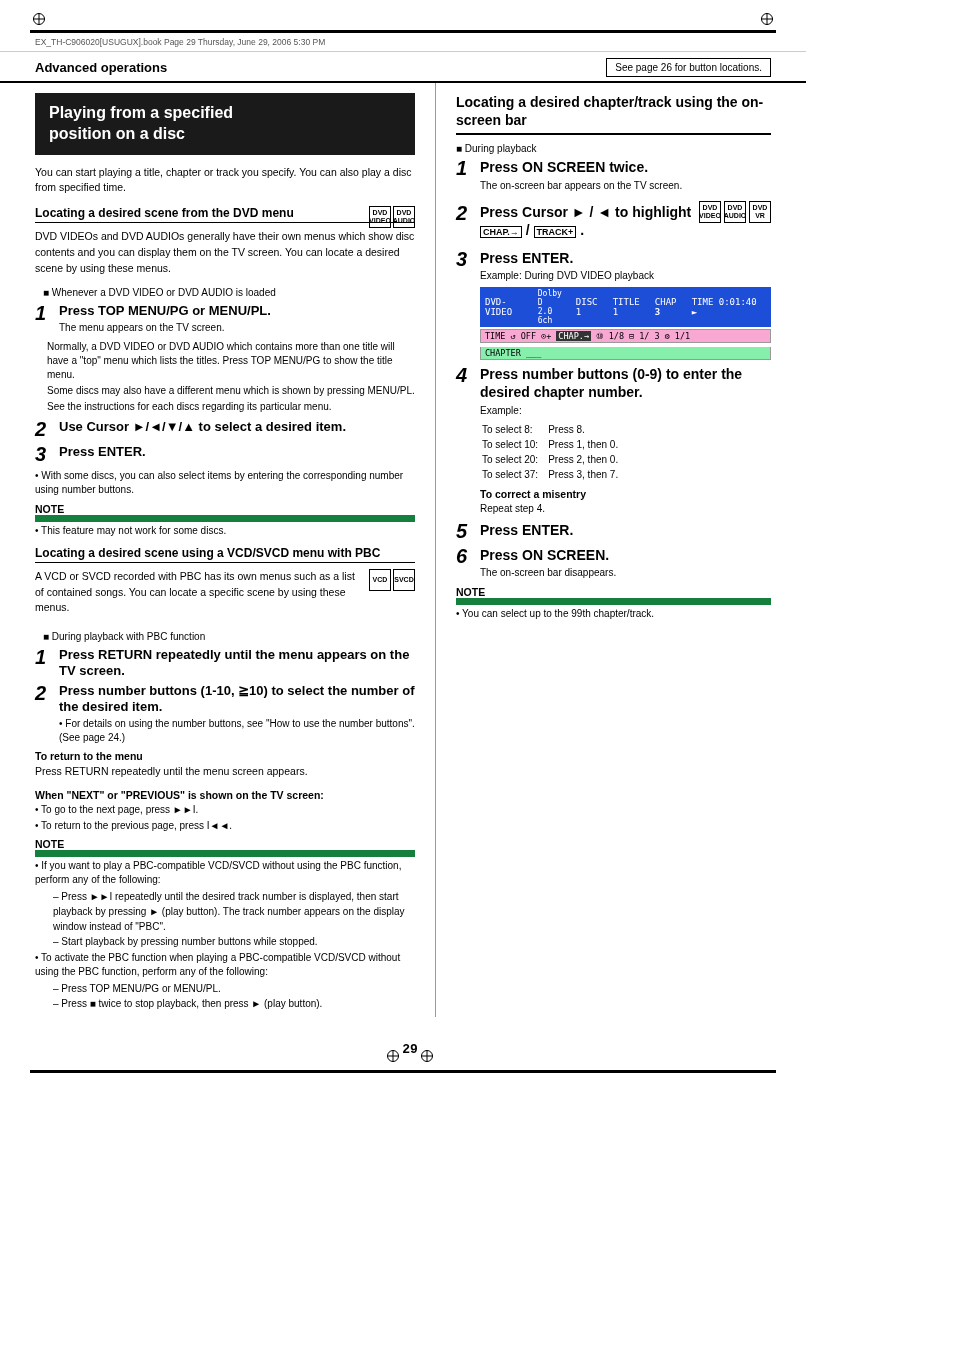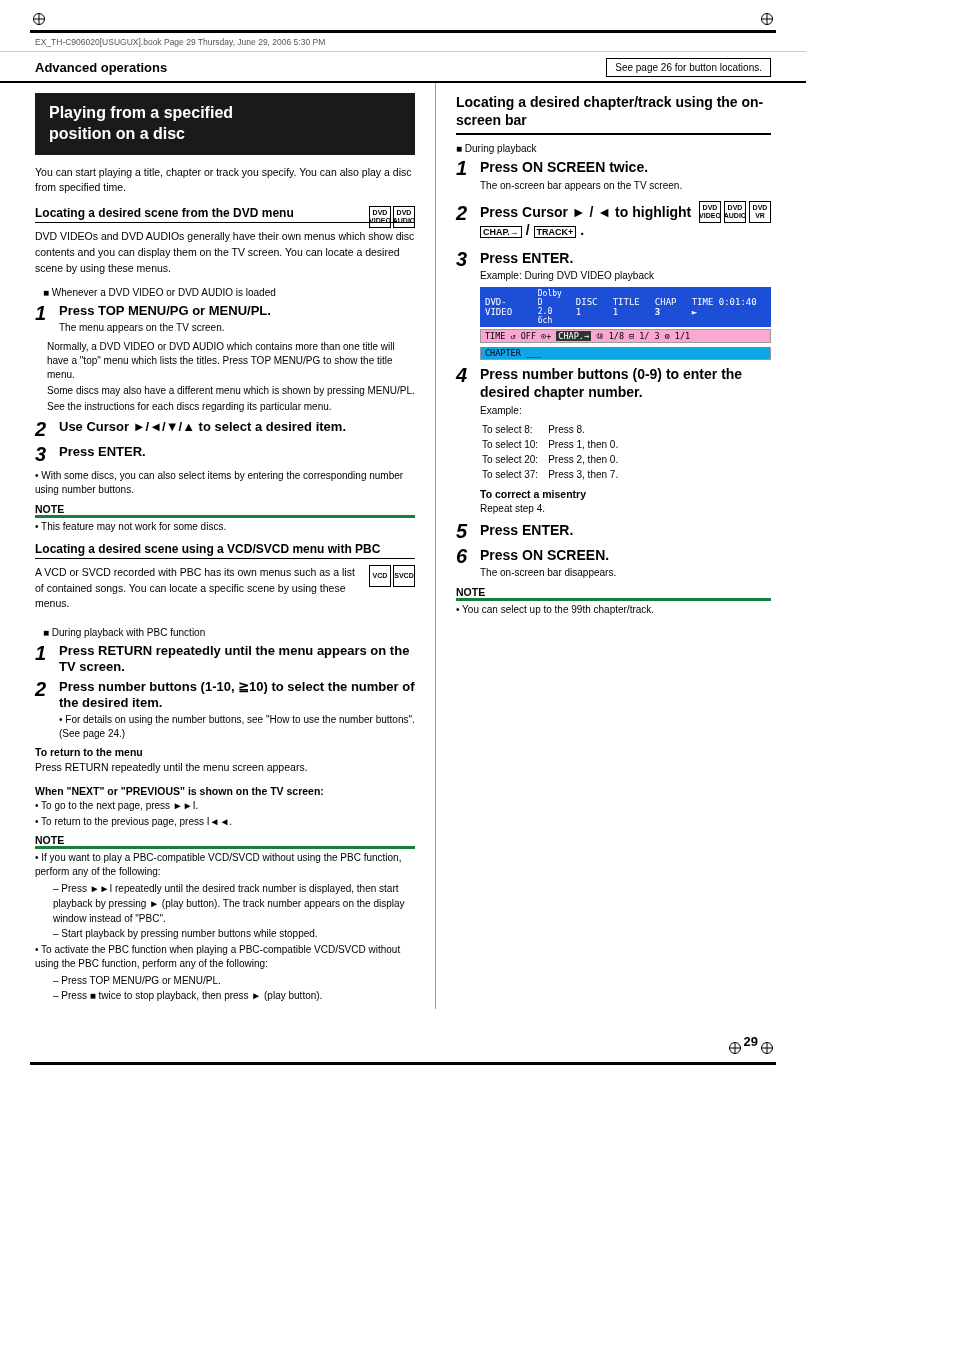--- a/index.html
+++ b/index.html
@@ -209,21 +209,21 @@
     }
 
     
     .note-box {
       margin: 6px 0;
     }
 
     .note-label {
       font-size: 10.5px;
       font-weight: bold;
-      border-bottom: 3px solid #15803d;
+      border-bottom: 7px solid #15803d;
       margin-bottom: 2px;
     }
 
     .note-text {
       font-size: 10px;
       line-height: 1.4;
     }
 
     .note-text::before {
       content: '• ';
@@ -544,21 +544,21 @@
             <span>↺ OFF</span>
             <span>⊙+</span>
             <span style="background:#333; color:#fff; padding:0 2px;">CHAP.→</span>
             <span>⑩</span>
             <span>1/8</span>
             <span>⊟</span>
             <span>1/ 3</span>
             <span>⚙</span>
             <span>1/1</span>
           </div>
-          <div style="font-size:8.5px; font-family:monospace; background:#0ea5e9; border:1px solid #999; border-top:0; padding:1px 4px;">
+          <div style="font-size:8.5px; font-family:monospace; background:#86efac; border:1px solid #999; border-top:0; padding:1px 4px;">
             CHAPTER ___
           </div>
         </div>
       </div>
 
       <div class="step" style="margin-bottom:5px;">
         <div class="step-num">4</div>
         <div class="step-content">
           <div class="right-step-title">Press number buttons (0-9) to enter the desired chapter number.</div>
           <div class="step-desc">Example:</div>
@@ -603,21 +603,21 @@
       </div>
 
       <div class="note-box">
         <div class="note-label">NOTE</div>
         <div class="note-text">You can select up to the 99th chapter/track.</div>
       </div>
 
     </div>
   </div>
 
-  <div style="display:flex; justify-content:flex-end; align-items:flex-end; padding: 10px 30px 5px 44px;">
+  <div style="display:flex; justify-content:center; align-items:flex-end; padding: 10px 30px 5px 44px; font-family: Liberation Mono, monospace;">
     <div class="corner-mark" style="position:relative;">
       <div class="corner-circle"></div>
     </div>
     <div class="page-number">29</div>
     <div class="corner-mark" style="position:relative;">
       <div class="corner-circle"></div>
     </div>
   </div>
 
   <div class="bottom-border"></div>

